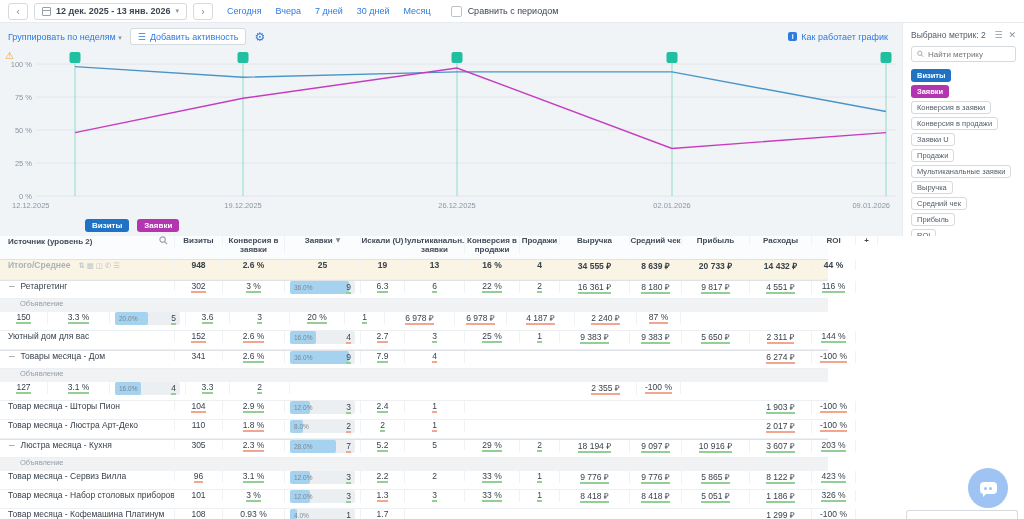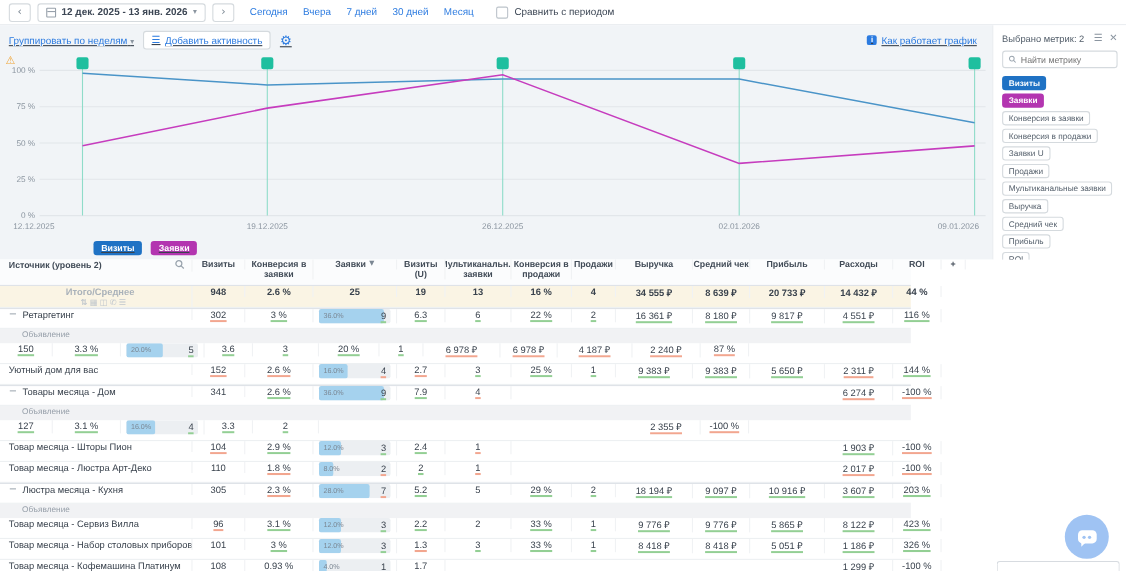--- a/index.html
+++ b/index.html
@@ -18,21 +18,21 @@
   .cal:before { content:""; position:absolute; left:0; right:0; top:2px; border-top:1px solid #98a1ab; }
   .caret { font-size:7px; color:#8b95a0; }
   .quicklinks { display:flex; gap:14px; margin-left:8px; }
   .quicklinks span { font-size:9px; color:#2c7be0; cursor:pointer; }
   .cmp { display:flex; align-items:center; gap:6px; margin-left:14px; }
   .cb { width:11px; height:11px; border:1px solid #bcc3ca; border-radius:2px; background:#fff; }
   .cmp span.lbl { font-size:9px; color:#3c4654; }
 
   
   .upper { display:flex; height:213px; }
-  .chartzone { width:902px; background:#f1f4f7; position:relative;text-decoration:underline; }
+  .chartzone { width:902px; background:#f1f4f7; position:relative; }
   .metricszone { width:122px; background:#fff; border-left:1px solid #e7eaee; padding:7px 8px 0 8px; }
 
   .controls { height:27px; display:flex; align-items:center; gap:8px; padding:0 8px; }
   .groupby { font-size:9px; color:#2c7be0; cursor:pointer; }
   .addact { height:17px; background:#fff; border:1px solid #d5dade; border-radius:3px; display:flex;
     align-items:center; gap:4px; padding:0 7px; font-size:9px; color:#2c7be0; cursor:pointer; }
   .gear { color:#2c7be0; font-size:12px; line-height:1; cursor:pointer; }
   .howit { margin-left:auto; margin-right:6px; display:flex; align-items:center; gap:4px;
     font-size:9px; color:#2c7be0; cursor:pointer; }
   .infoicon { width:9px; height:9px; background:#2c7be0; border-radius:2px; color:#fff; font-size:7px;
@@ -64,21 +64,21 @@
   .trow.total { background:#faf4e4; height:20px; }
   .trow.group { border-top:1px solid #dfe3e8; height:19px; }
   .trow.ad { height:19px; }
   .trow.sublabel { background:#f1f2f4; height:13px; border-bottom:0; }
   .tc { flex:none; display:flex; align-items:center; justify-content:center; font-size:8.5px;
     color:#39424d; overflow:hidden; white-space:nowrap; border-right:1px solid #f0f2f4; position:relative; }
   .trow.head .tc { font-size:8px; font-weight:bold; color:#414b57; line-height:1.15;
     text-align:center; white-space:normal; }
   .tc.namec { justify-content:flex-start; padding-left:8px; }
   .trow.head .tc.namec { text-align:left; }
-  .trow.total .tc { font-weight:bold;flex-direction:column; }
+  .trow.total .tc { font-weight:bold; }
   .totname { color:#aab2ba; font-size:8.5px; }
   .toticons { margin-left:8px; color:#c0c7cd; font-size:7.5px; letter-spacing:2px; }
   .collapse { color:#8b95a0; font-size:9px; margin-right:5px; }
   .adname { padding-left:22px; color:#39424d; }
   .sublabel .tc { color:#959ea8; font-size:7.5px; justify-content:flex-start; padding-left:20px; border-right:0; }
   .srch { margin-left:auto; margin-right:6px; }
   .sortcaret { font-size:6px; color:#7b8793; margin-left:3px; }
   .pluscol { color:#2c7be0; font-size:11px; font-weight:bold; cursor:pointer; }
   .un-g { border-bottom:2px solid #93cf94; padding-bottom:0px; }
   .un-r { border-bottom:2px solid #f2a68f; padding-bottom:0px; }
@@ -222,21 +222,21 @@
         <span>Визиты</span>
       </div>
       <div class="tc" style="width:62px">
         <span>Конверсия в заявки</span>
       </div>
       <div class="tc" style="width:76px">
         <span>Заявки</span>
         <span class="sortcaret icon">▼</span>
       </div>
       <div class="tc" style="width:44px">
-        <span>Визиты (U)</span>
+        <span>Искали (U)</span>
       </div>
       <div class="tc" style="width:60px">
         <span>Мультиканальн... заявки</span>
       </div>
       <div class="tc" style="width:55px">
         <span>Конверсия в продажи</span>
       </div>
       <div class="tc" style="width:40px">
         <span>Продажи</span>
       </div>

